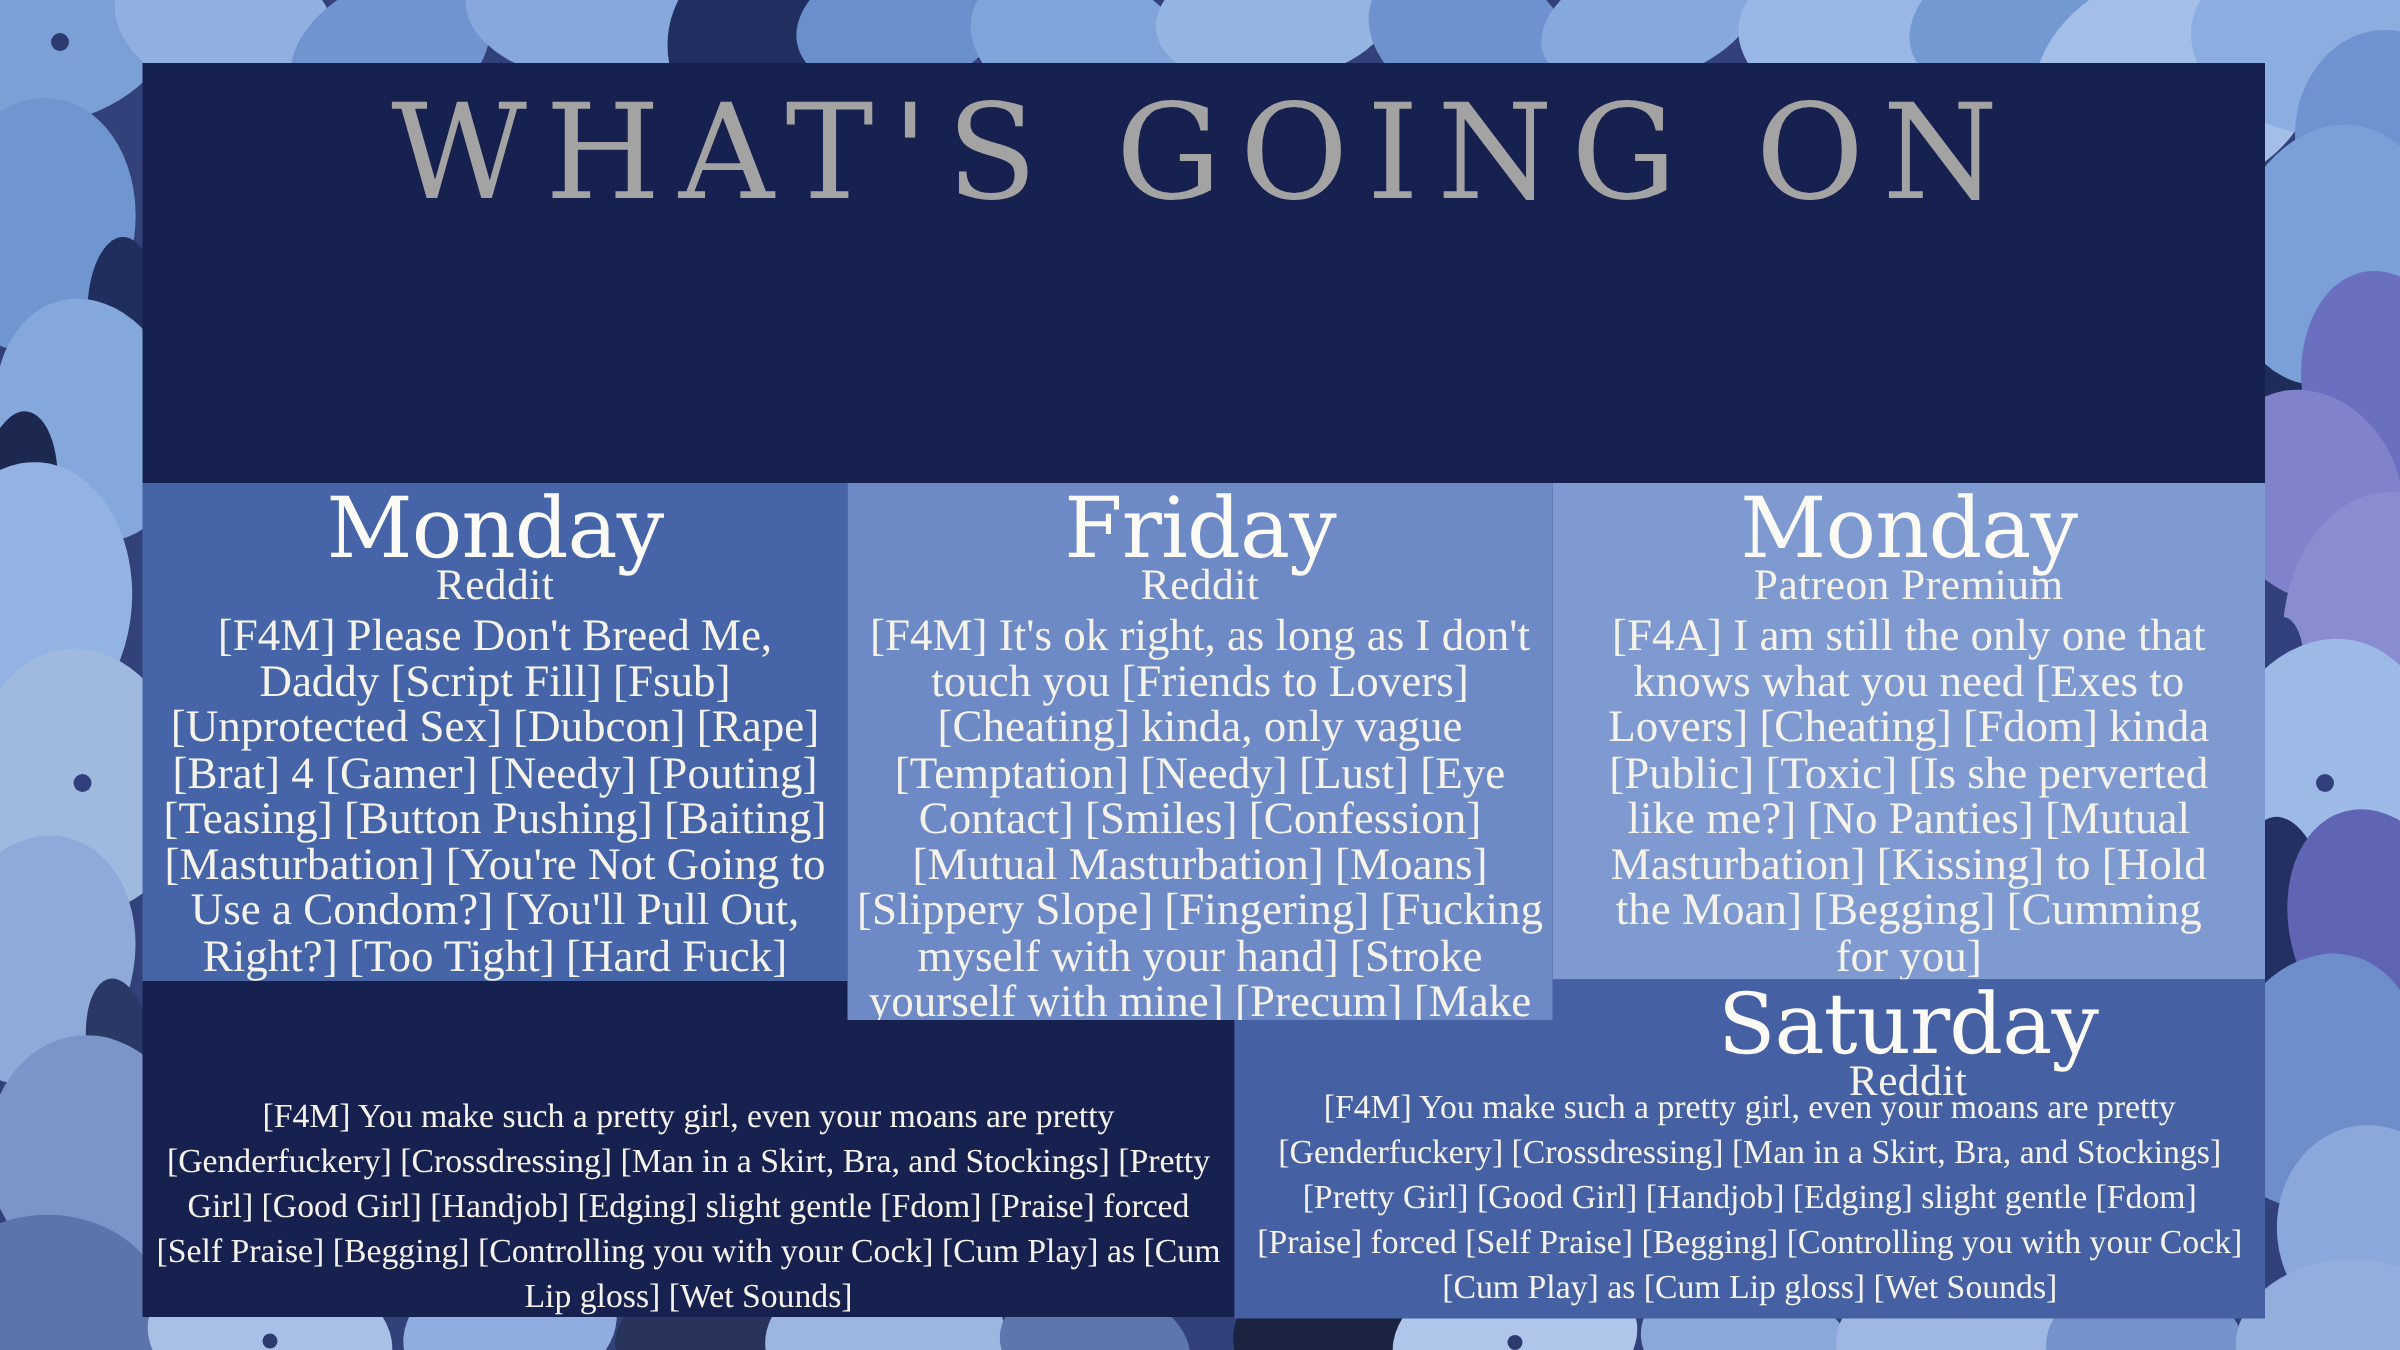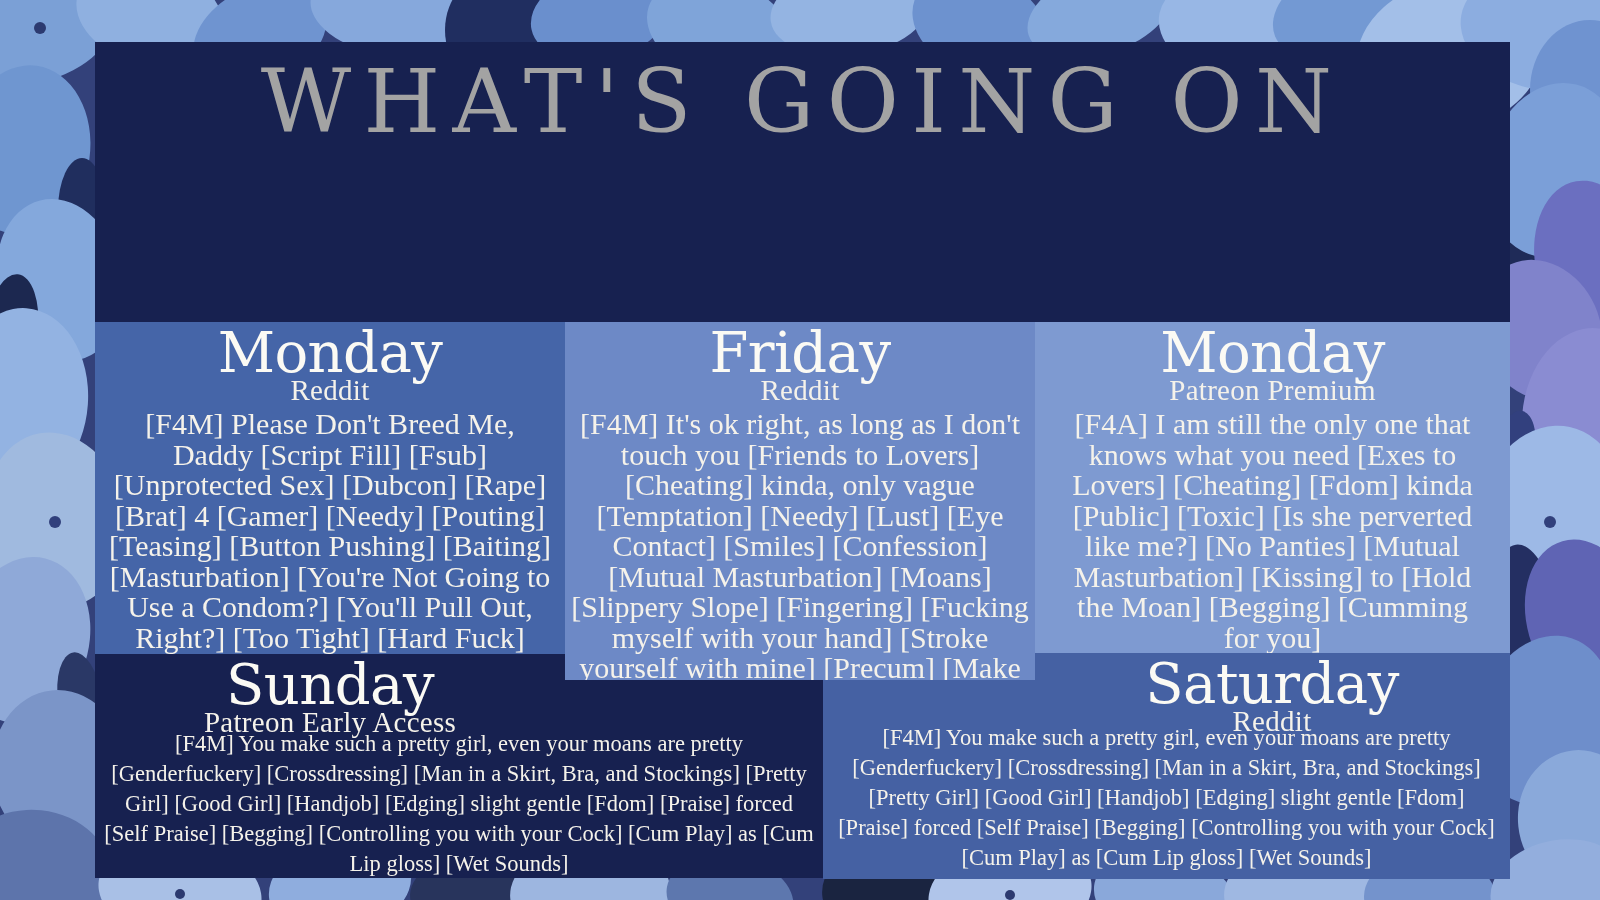--- a/index.html
+++ b/index.html
@@ -173,24 +173,20 @@
     <p class="day-desc">[F4M] Please Don't Breed Me, Daddy [Script Fill] [Fsub] [Unprotected Sex] [Dubcon] [Rape] [Brat] 4 [Gamer] [Needy] [Pouting] [Teasing] [Button Pushing] [Baiting] [Masturbation] [You're Not Going to Use a Condom?] [You'll Pull Out, Right?] [Too Tight] [Hard Fuck] [Forced Breeding] [Creampie] [Begging]</p>
   </section>
 
   <section class="panel day-panel friday-panel" style="background-color: rgb(126, 154, 209);">
     <h2 class="day-name">Monday</h2>
     <div class="day-platform">Patreon Premium</div>
     <p class="day-desc">[F4A] I am still the only one that knows what you need [Exes to Lovers] [Cheating] [Fdom] kinda [Public] [Toxic] [Is she perverted like me?] [No Panties] [Mutual Masturbation] [Kissing] to [Hold the Moan] [Begging] [Cumming for you]</p>
   </section>
 
   <section class="panel day-panel sunday-panel" style="background-color: rgb(23, 33, 80);">
-    <div class="head-box">
-      <h2 class="day-name">Sunday</h2>
-      <div class="day-platform">Patreon Early Access</div>
-    </div>
     <p class="bottom-desc">[F4M] You make such a pretty girl, even your moans are pretty [Genderfuckery] [Crossdressing] [Man in a Skirt, Bra, and Stockings] [Pretty Girl] [Good Girl] [Handjob] [Edging] slight gentle [Fdom] [Praise] forced [Self Praise] [Begging] [Controlling you with your Cock] [Cum Play] as [Cum Lip gloss] [Wet Sounds]</p>
   </section>
 
   <section class="panel day-panel saturday-panel" style="background-color: rgb(69, 97, 163);">
     <div class="head-box">
       <h2 class="day-name">Saturday</h2>
       <div class="day-platform">Reddit</div>
     </div>
     <p class="bottom-desc">[F4M] You make such a pretty girl, even your moans are pretty [Genderfuckery] [Crossdressing] [Man in a Skirt, Bra, and Stockings] [Pretty Girl] [Good Girl] [Handjob] [Edging] slight gentle [Fdom] [Praise] forced [Self Praise] [Begging] [Controlling you with your Cock] [Cum Play] as [Cum Lip gloss] [Wet Sounds]</p>
   </section>

